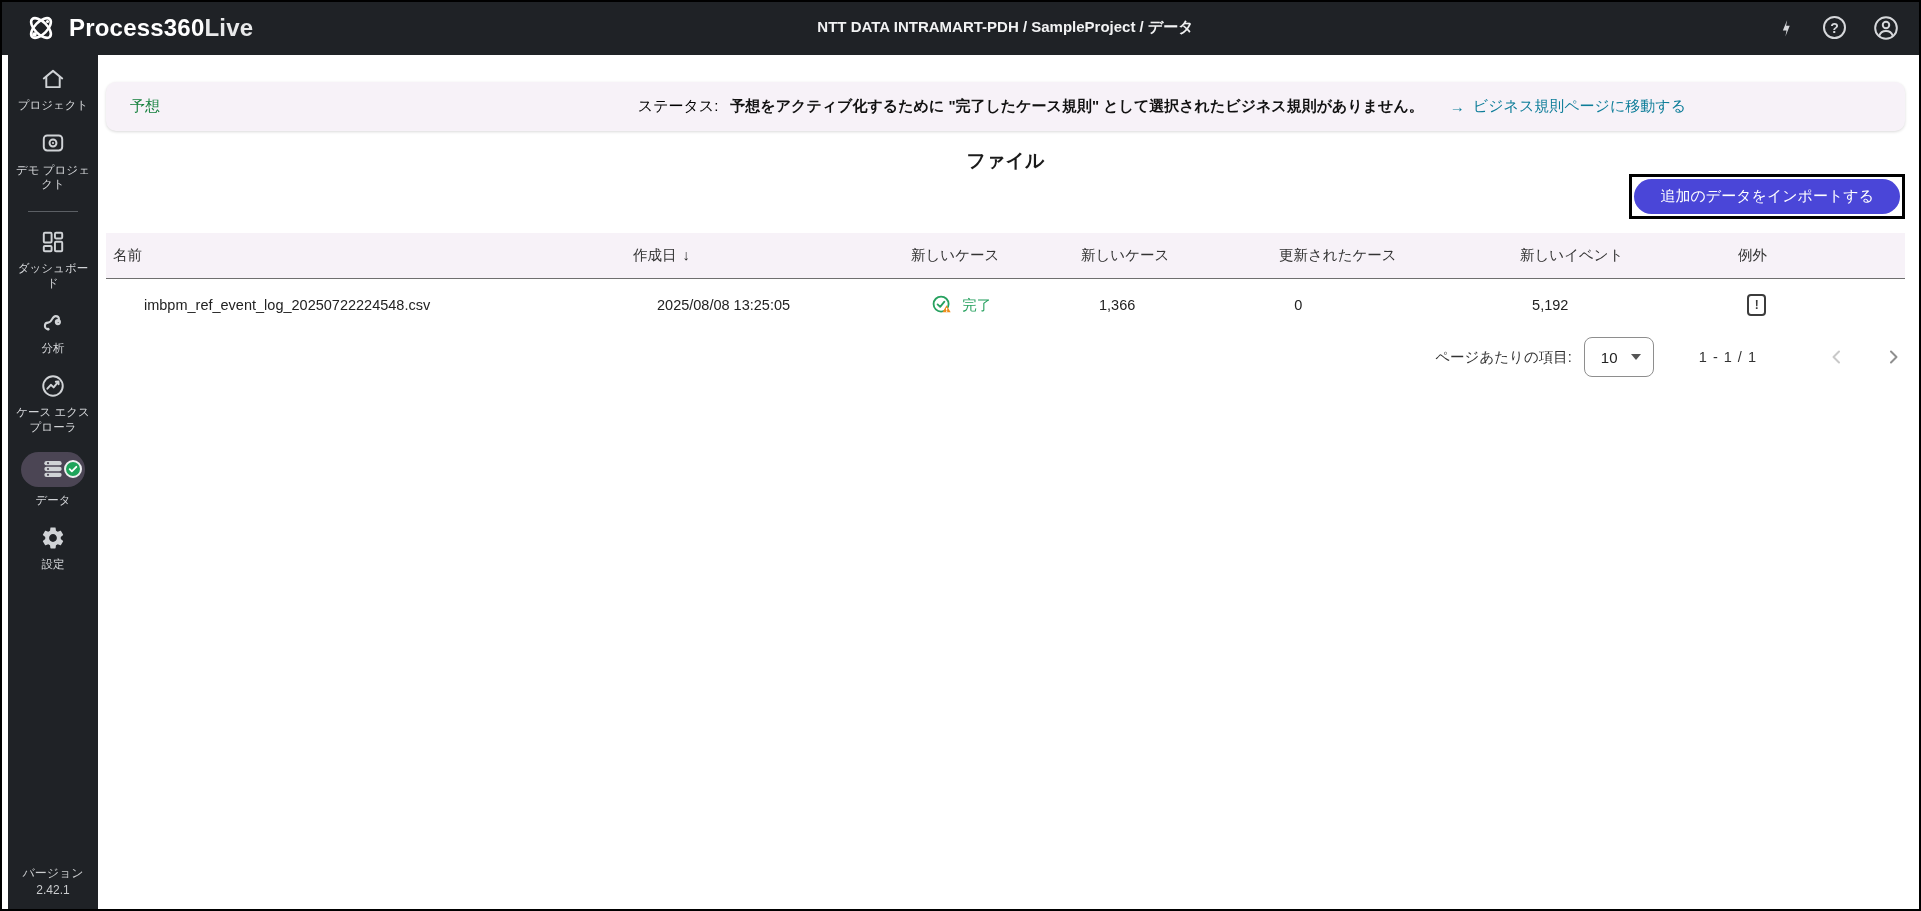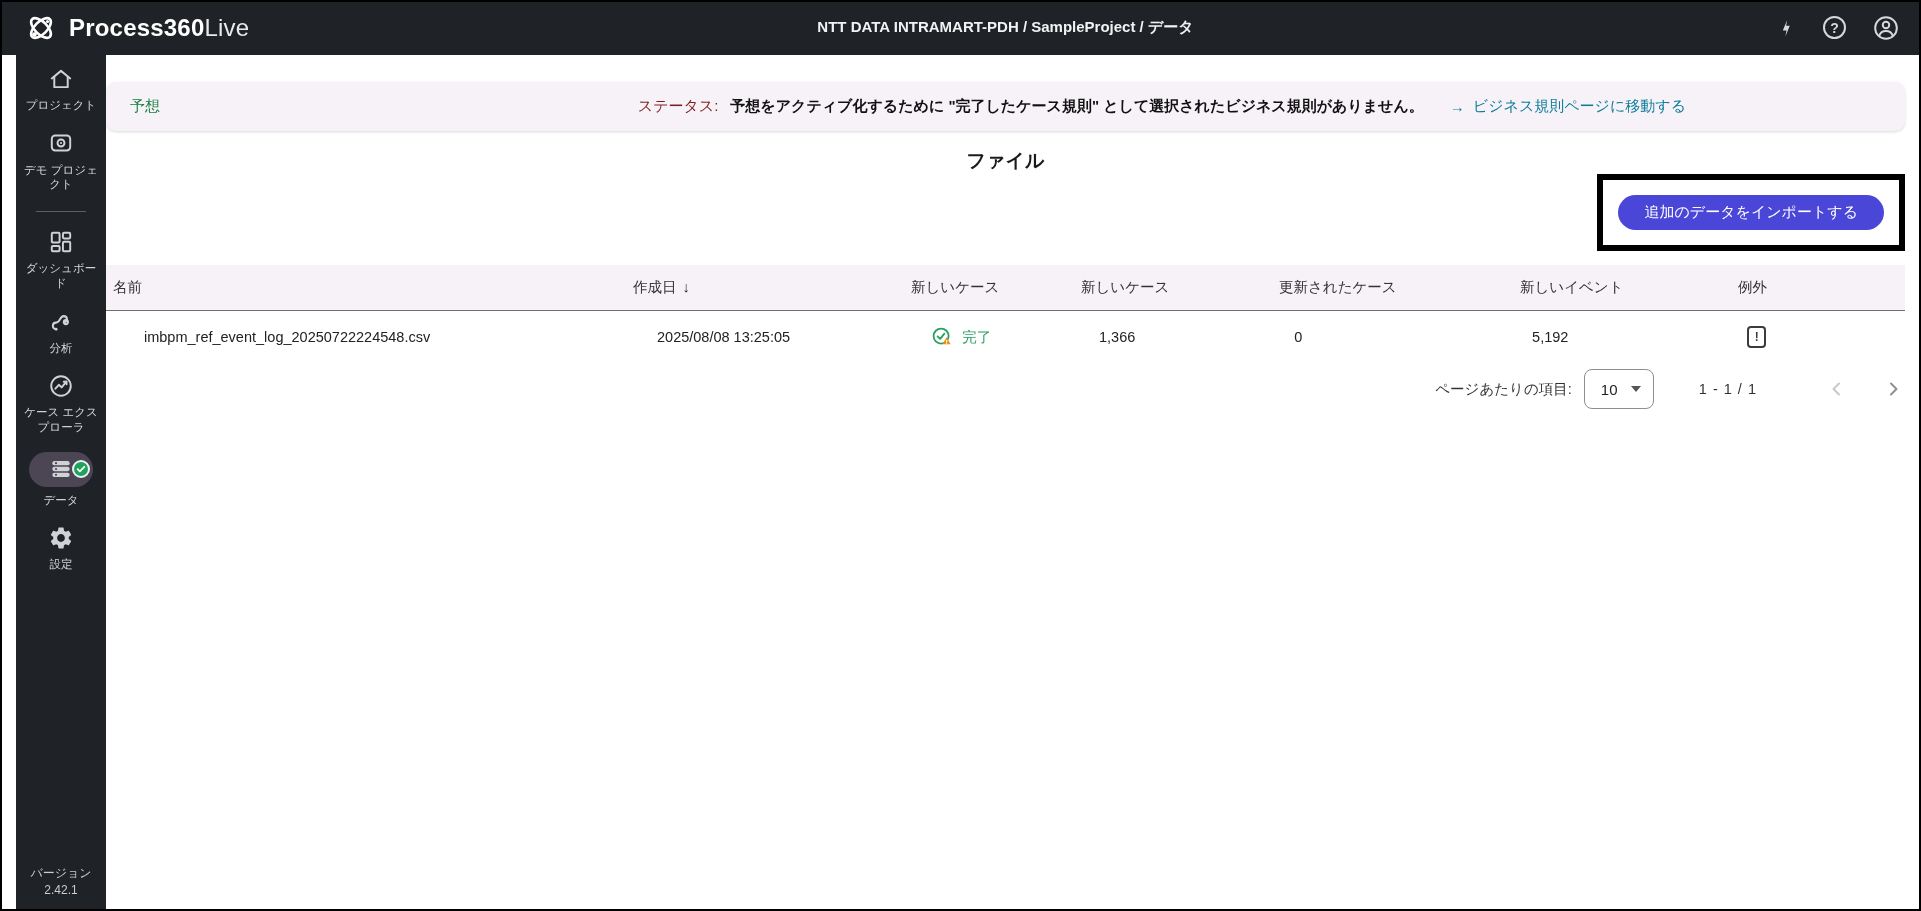--- a/index.html
+++ b/index.html
@@ -9,29 +9,29 @@
     background:#fff; position:relative; overflow:hidden;
   }
   .screen-border { position:absolute; inset:0; border:2px solid #000; pointer-events:none; z-index:99; }
 
   
   .topbar { position:absolute; left:0; top:0; width:100%; height:55px; background:#1f2226;
             display:flex; align-items:center; color:#fff; z-index:5; }
   .logo { display:flex; align-items:center; gap:11px; padding-left:24px; }
   .logo-text { font-size:24px; letter-spacing:.2px; white-space:nowrap; }
   .logo-bold { font-weight:bold; }
-  .logo-light { font-weight:400; color:#e8e9ea; }
+  .logo-light { font-weight:700; color:#e8e9ea; }
   .breadcrumb { position:absolute; left:90px; right:0; text-align:center; font-size:15px; font-weight:bold; color:#f1f2f3; }
   .topbar-icons { margin-left:auto; display:flex; align-items:center; gap:27px; padding-right:22px; z-index:6; }
   .circle-icon { width:23px; height:23px; border:2px solid #d6d8db; border-radius:50%;
                  display:flex; align-items:center; justify-content:center;
                  font-size:14px; font-weight:bold; color:#d6d8db; }
 
   
-  .sidebar { position:absolute; left:16px; top:55px; width:90px; bottom:0; background:#1f2226;
+  .sidebar { position:absolute; left:8px; top:55px; width:90px; bottom:0; background:#1f2226;
              display:flex; flex-direction:column; align-items:center; padding-top:10px; z-index:5; }
   .nav-item { width:88px; display:flex; flex-direction:column; align-items:center;
               margin-bottom:17px; cursor:pointer; }
   .nav-icon { height:27px; display:flex; align-items:center; justify-content:center; }
   .nav-label { margin-top:6px; font-size:11.5px; color:#d6d8db; text-align:center; line-height:1.28; padding:0 3px; }
   .nav-divider { width:50px; height:1px; background:#5b5f64; margin:2px 0 16px 0; }
   .icon-pill { background:#4b4554; border-radius:18px; width:64px; height:35px;
                display:flex; align-items:center; justify-content:center; position:relative; }
   .badge-check { position:absolute; right:3px; top:50%; transform:translateY(-50%);
                  width:18px; height:18px; border-radius:50%; background:#1ea45a; border:2px solid #eef0f1;
@@ -46,27 +46,27 @@
           box-shadow:0 3px 6px rgba(0,0,0,.28);
           display:flex; flex-direction:column; align-items:center; justify-content:center; gap:20px; }
   .card-label { font-size:16px; color:#333; }
   .card-value { font-size:25px; font-weight:bold; color:#1d18cb; }
 
   .forecast { margin-top:15px; height:49px; background:#f7f2f8; border-radius:10px;
               box-shadow:0 1px 3px rgba(0,0,0,.15);
               display:flex; align-items:center; padding:0 24px; font-size:15px; }
   .forecast-title { color:#15803d; }
   .forecast-right { margin-left:auto; margin-right:195px; display:flex; align-items:center; white-space:nowrap; }
-  .status-label { color:#7f1d1d; margin-right:12px; }
+  .status-label { color:#000000; margin-right:12px; }
   .status-message { color:#111; font-weight:bold; }
   .forecast-link { color:#0d7d99; margin-left:26px; display:flex; align-items:center; gap:8px; cursor:pointer; }
 
   .files-header { margin-top:17px; display:flex; align-items:center;flex-direction:column; }
   .files-title { font-size:19px; font-weight:bold; color:#1a1a1a; }
-  .annotation-box { margin-left:auto; border:6px solid #000000; padding:15px; }
+  .annotation-box { margin-left:auto; border:3px solid #000000; padding:2px; }
   .import-button { background:#4a46d8; color:#fff; border:none; border-radius:18px;
                    font-size:15px; padding:8px 26px; cursor:pointer;
                    font-family:"Liberation Sans","DejaVu Sans",sans-serif; white-space:nowrap; }
 
   .table { margin-top:14px; }
   .thead { display:flex; align-items:center; height:46px; background:#f7f2f8;
            border-bottom:1px solid #6f6f6f; font-size:14.5px; color:#333; }
   .trow { display:flex; align-items:center; height:52px; font-size:14.5px; color:#222;margin-left:31px; }
   .col-name { width:527px; padding-left:7px; }
   .col-date { width:278px; }

